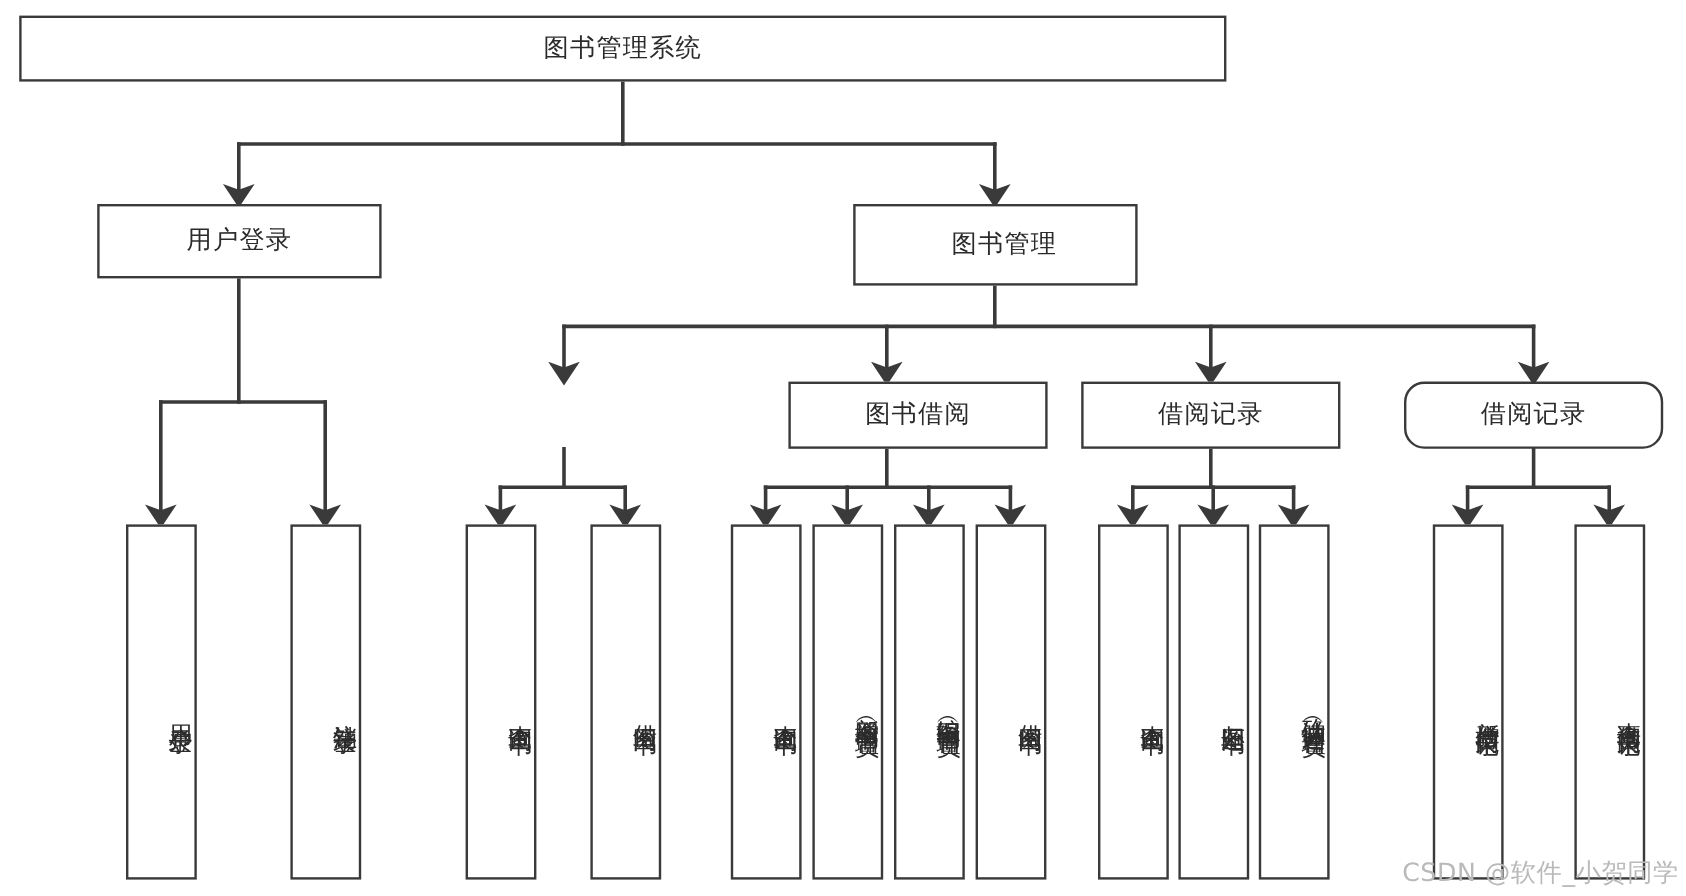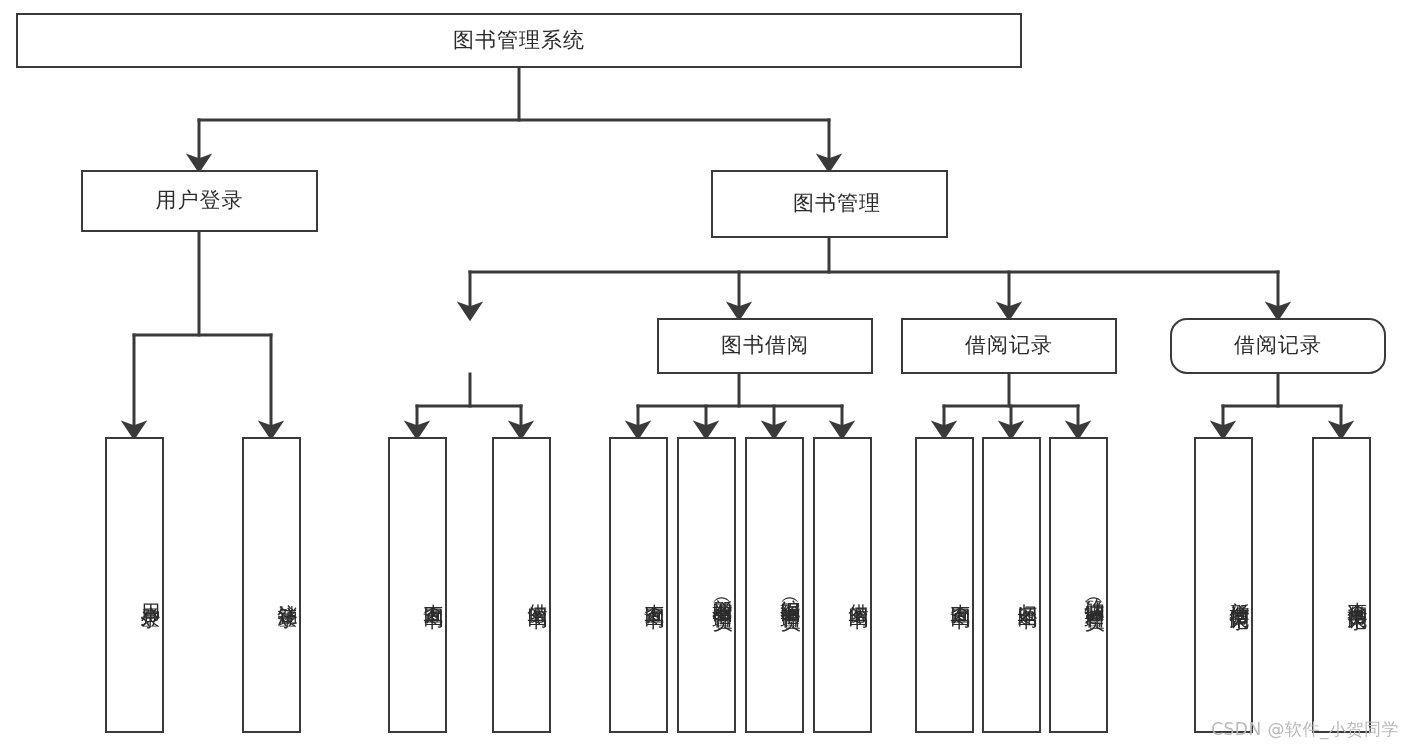--- a/index.html
+++ b/index.html
@@ -54,21 +54,21 @@
   .node.vert .vtext {
     writing-mode: vertical-rl;
     text-orientation: upright;
     display: block;
     white-space: nowrap;
   }
   #watermark {
     position: absolute;
     right: 6px;
     bottom: 6px;
-    font-size: 17px;
+    font-size: 21px;
     color: #b9b9b9;
     letter-spacing: 0.5px;
     white-space: nowrap;
     user-select: none;
   }
 </style>
 </head>
 <body>
 
 <div id="canvas">

